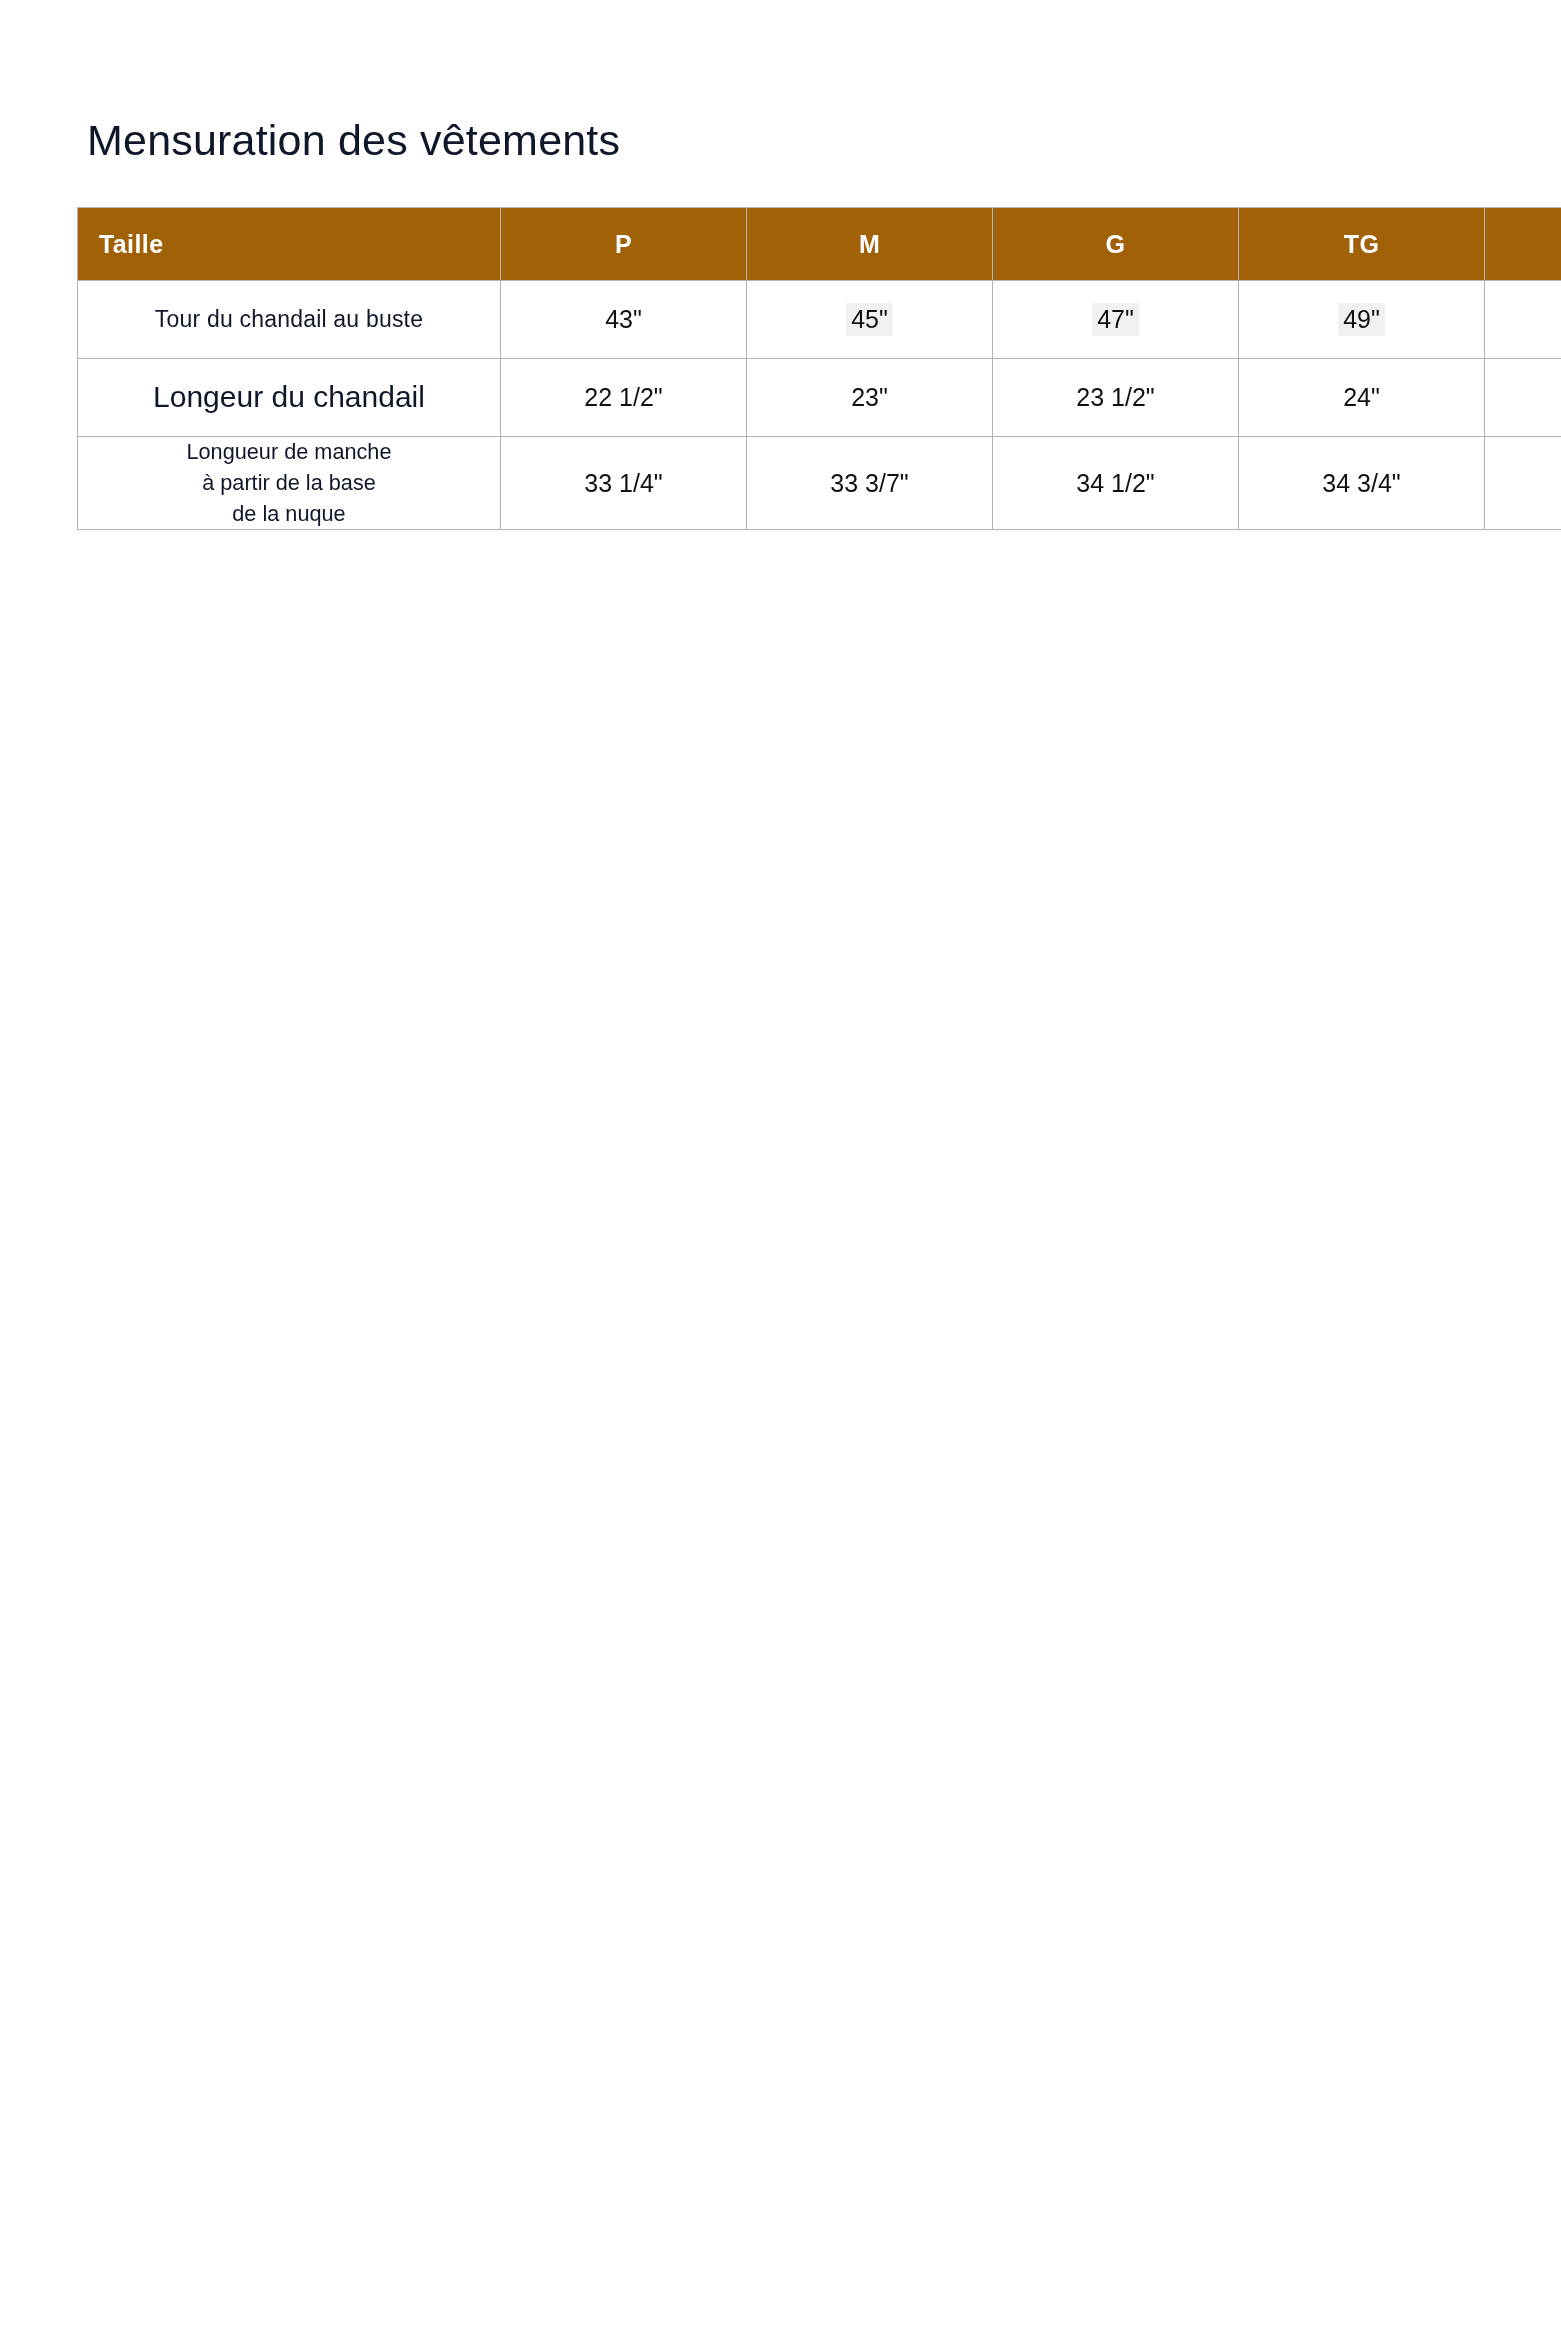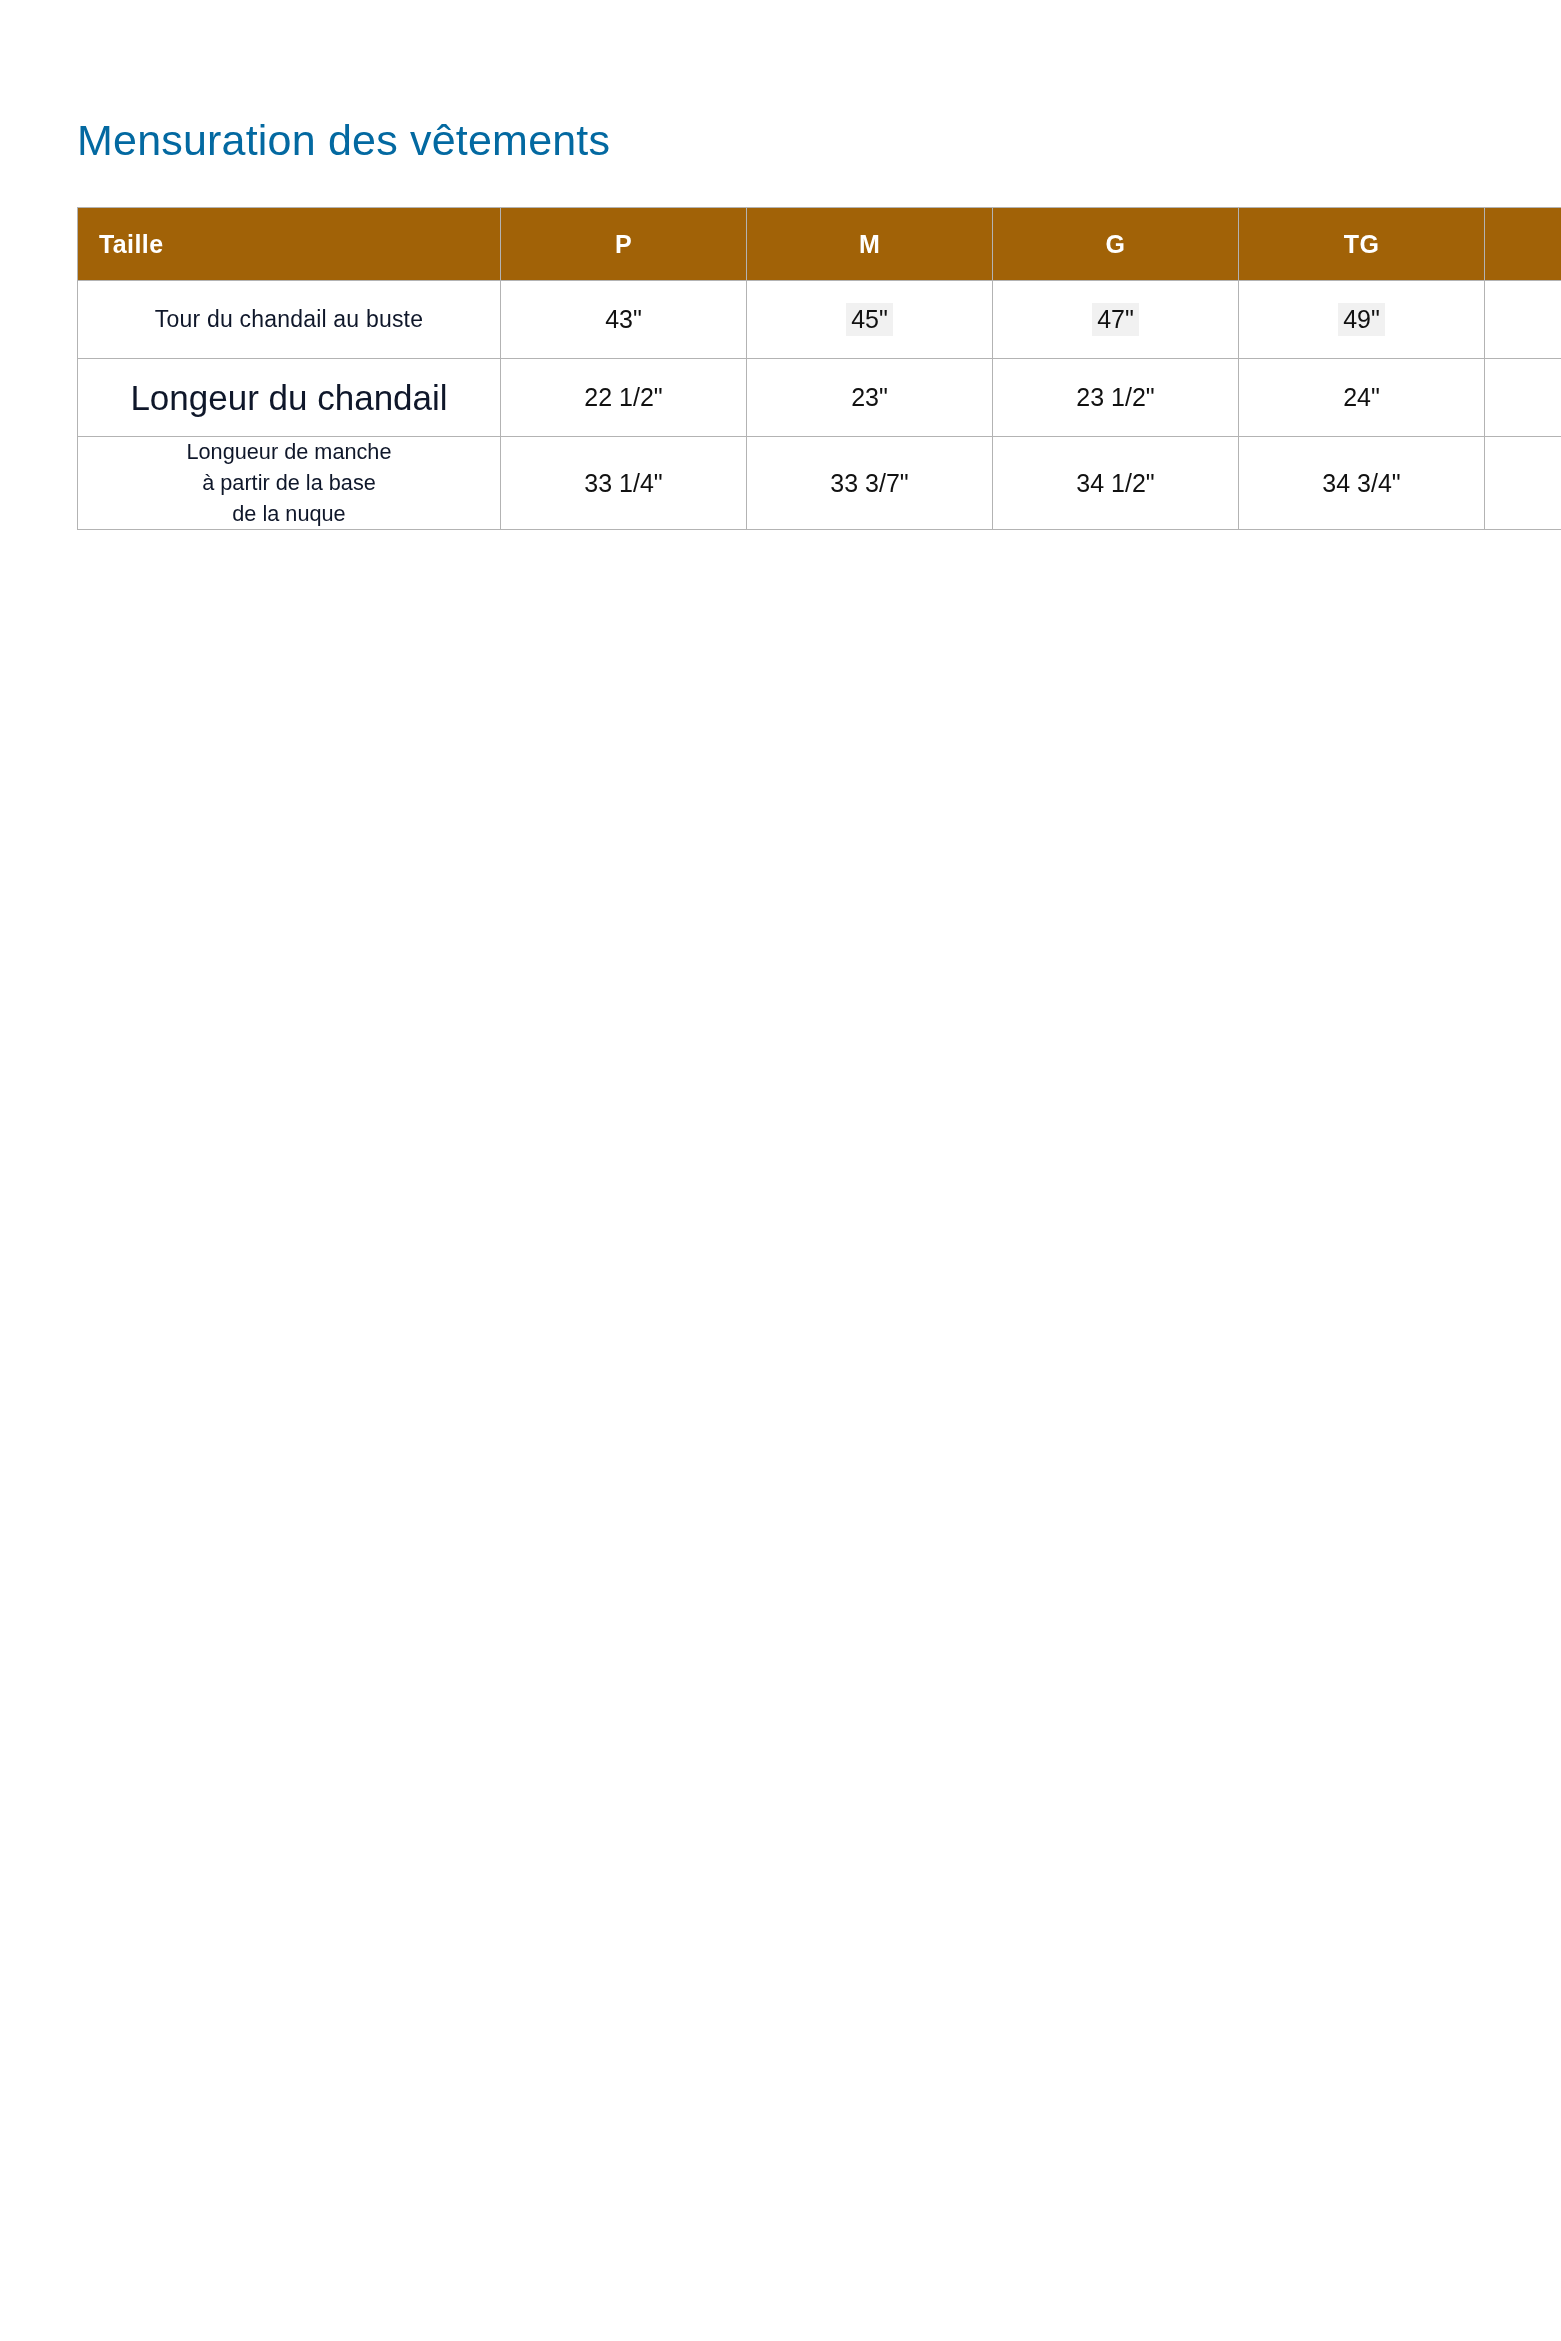--- a/index.html
+++ b/index.html
@@ -18,25 +18,25 @@
   .page {
     position: absolute;
     top: 0;
     left: 0;
     width: 1561px;
     height: 2342px;
     background: #ffffff;
   }
   .title {
     position: absolute;
-    left: 77px;
+    left: 87px;
     top: 116px;
     font-size: 43px;
     font-weight: 400;
-    color: #0369a1;
+    color: #0f172a;
     letter-spacing: 0.2px;
     white-space: nowrap;
   }
   .table-wrap {
     position: absolute;
     left: 77px;
     top: 207px;
     width: 1409px;
   }
   table.size-table {
@@ -69,21 +69,21 @@
     color: #0f172a;
     font-weight: 400;
     padding: 0 6.4px;
     line-height: 1.35;
   }
   td.rowhead.r1 {
     font-size: 23px;
     letter-spacing: 0.2px;
   }
   td.rowhead.r2 {
-    font-size: 35px;
+    font-size: 30px;
     margin-top: 35px;
   }
   td.rowhead.r3 {
     font-size: 21.7px;
     line-height: 1.42;
   }
   td.value {
     text-align: center;
     font-size: 25px;
     color: #111111;

